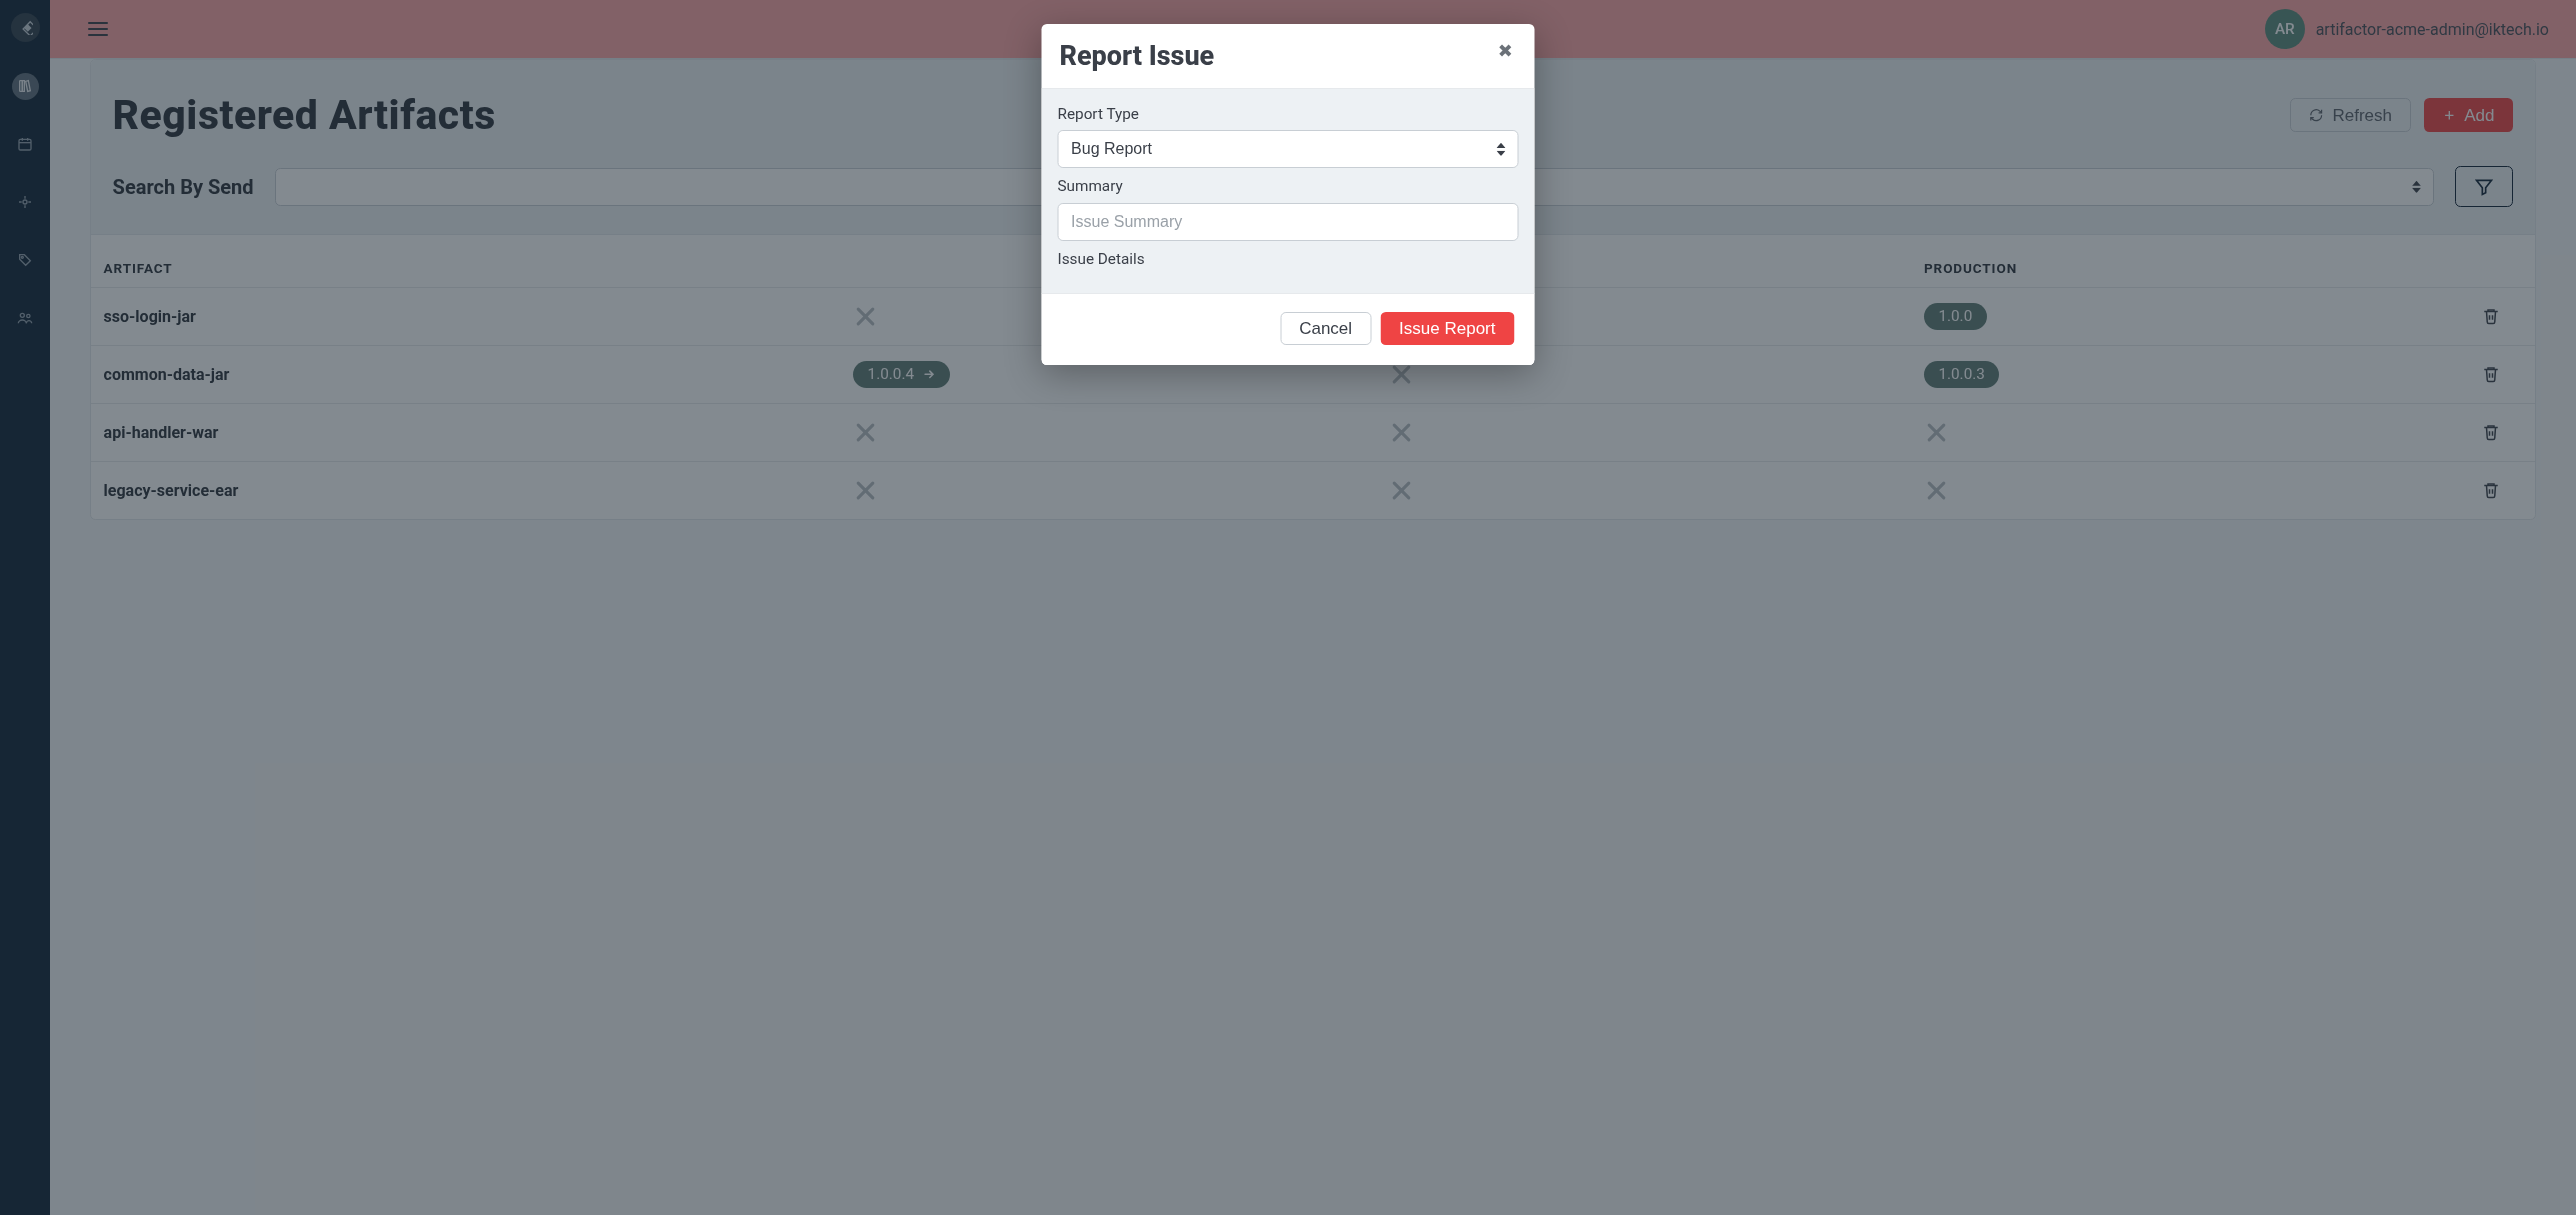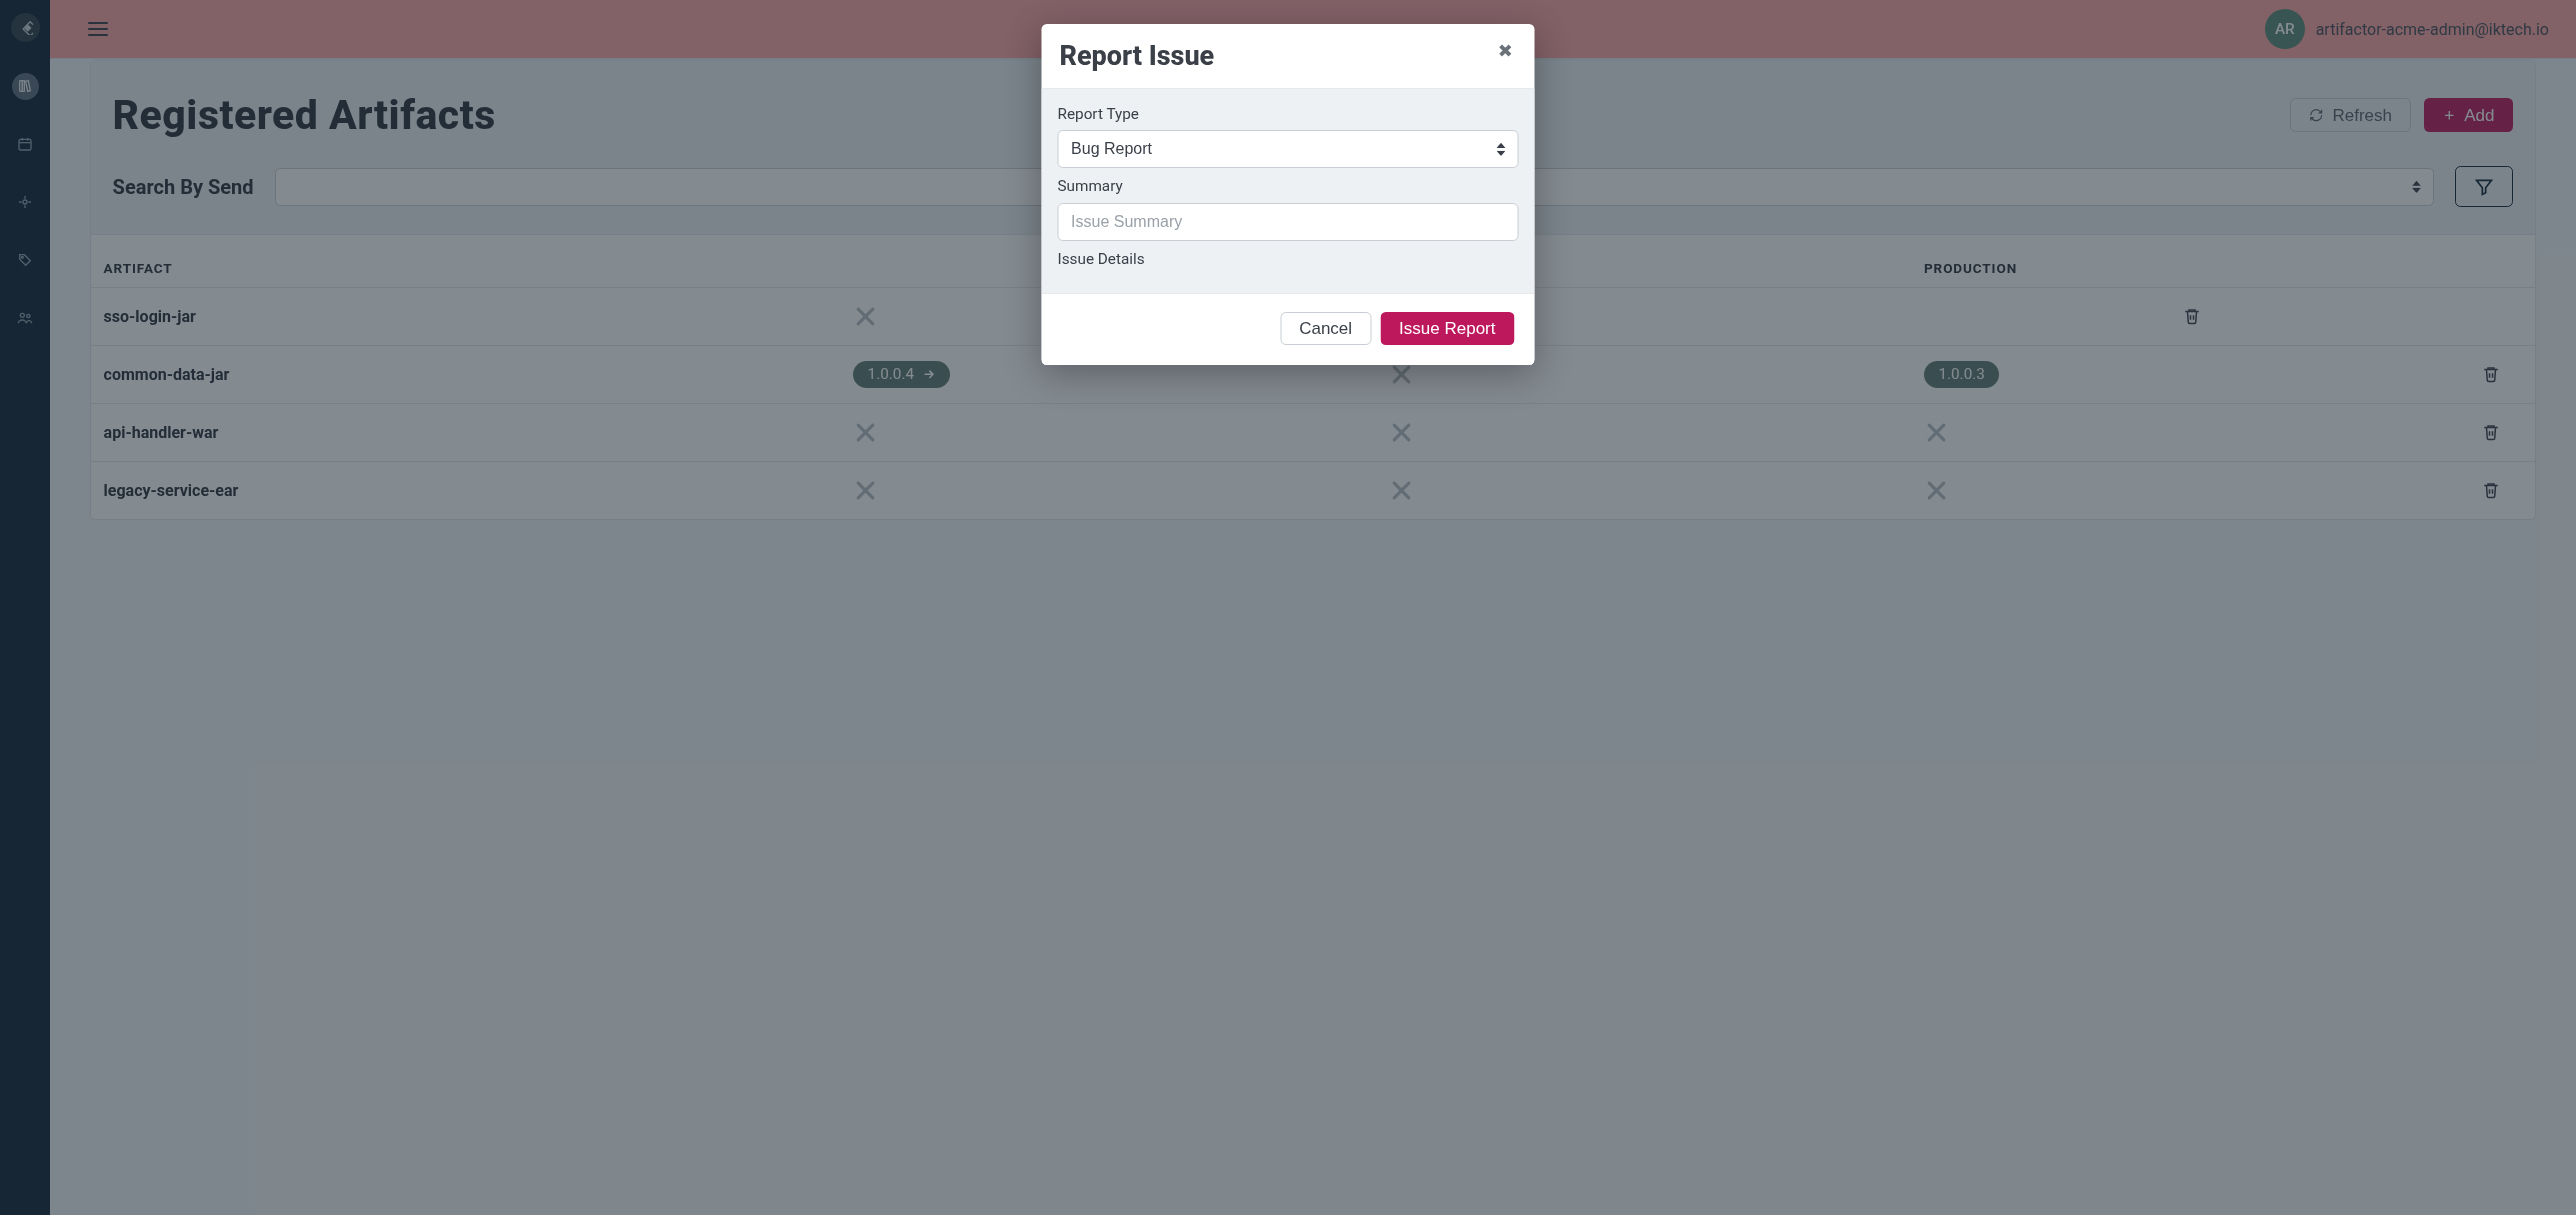--- a/index.html
+++ b/index.html
@@ -116,21 +116,21 @@
     font-size: 41px; font-weight: 800; color: #2c323a; letter-spacing: 0.5px;
   }
   .title-actions { display: flex; gap: 12.6px; }
   .btn {
     display: inline-flex; align-items: center; gap: 9px;
     padding: 7.2px 18px; border-radius: 5.4px; font-size: 17px;
     border: 0.9px solid transparent; cursor: pointer;
     line-height: 1;
   }
   .btn-outline { border-color: #c8ced4; background: #fff0; color: #5a6069; }
-  .btn-dark { background: #be185d; color: #fff; }
+  .btn-dark { background: #ef4444; color: #fff; }
   .btn-outline-dark { border-color: #c8ced4; background: #fff; color: #3a3f48; }
 
   .filter-row {
     display: flex; align-items: center; gap: 21.6px;
     padding: 18px 21.6px 27px;
   }
   .filter-label { font-size: 20px; font-weight: 700; color: #2c323a; white-space: nowrap; }
   .text-input, .select-input, .textarea-input {
     width: 100%;
     border: 0.9px solid #c8ced4;
@@ -355,20 +355,23 @@
                     </svg>
                   </div>
                 </div>
                 <div>
                   <div class="none-mark">
                     <svg width="25" height="25" viewBox="0 0 24 24" fill="none" stroke="currentColor" stroke-width="3" stroke-linecap="round">
                       <path d="M5 5l14 14M19 5L5 19"></path>
                     </svg>
                   </div>
                 </div>
+                <div><div class="version-pill">
+                    <span>1.0.0</span>
+                  </div></div>
                 <div class="trash">
                   <svg width="18" height="18" viewBox="0 0 24 24" fill="none" stroke="currentColor" stroke-width="2">
                     <path d="M3 6h18"></path>
                     <path d="M8 6V4h8v2"></path>
                     <path d="M6 6l1 14a2 2 0 002 2h6a2 2 0 002-2l1-14"></path>
                     <path d="M10 11v6M14 11v6"></path>
                   </svg>
                 </div>
               </div>
               <div class="trow">

